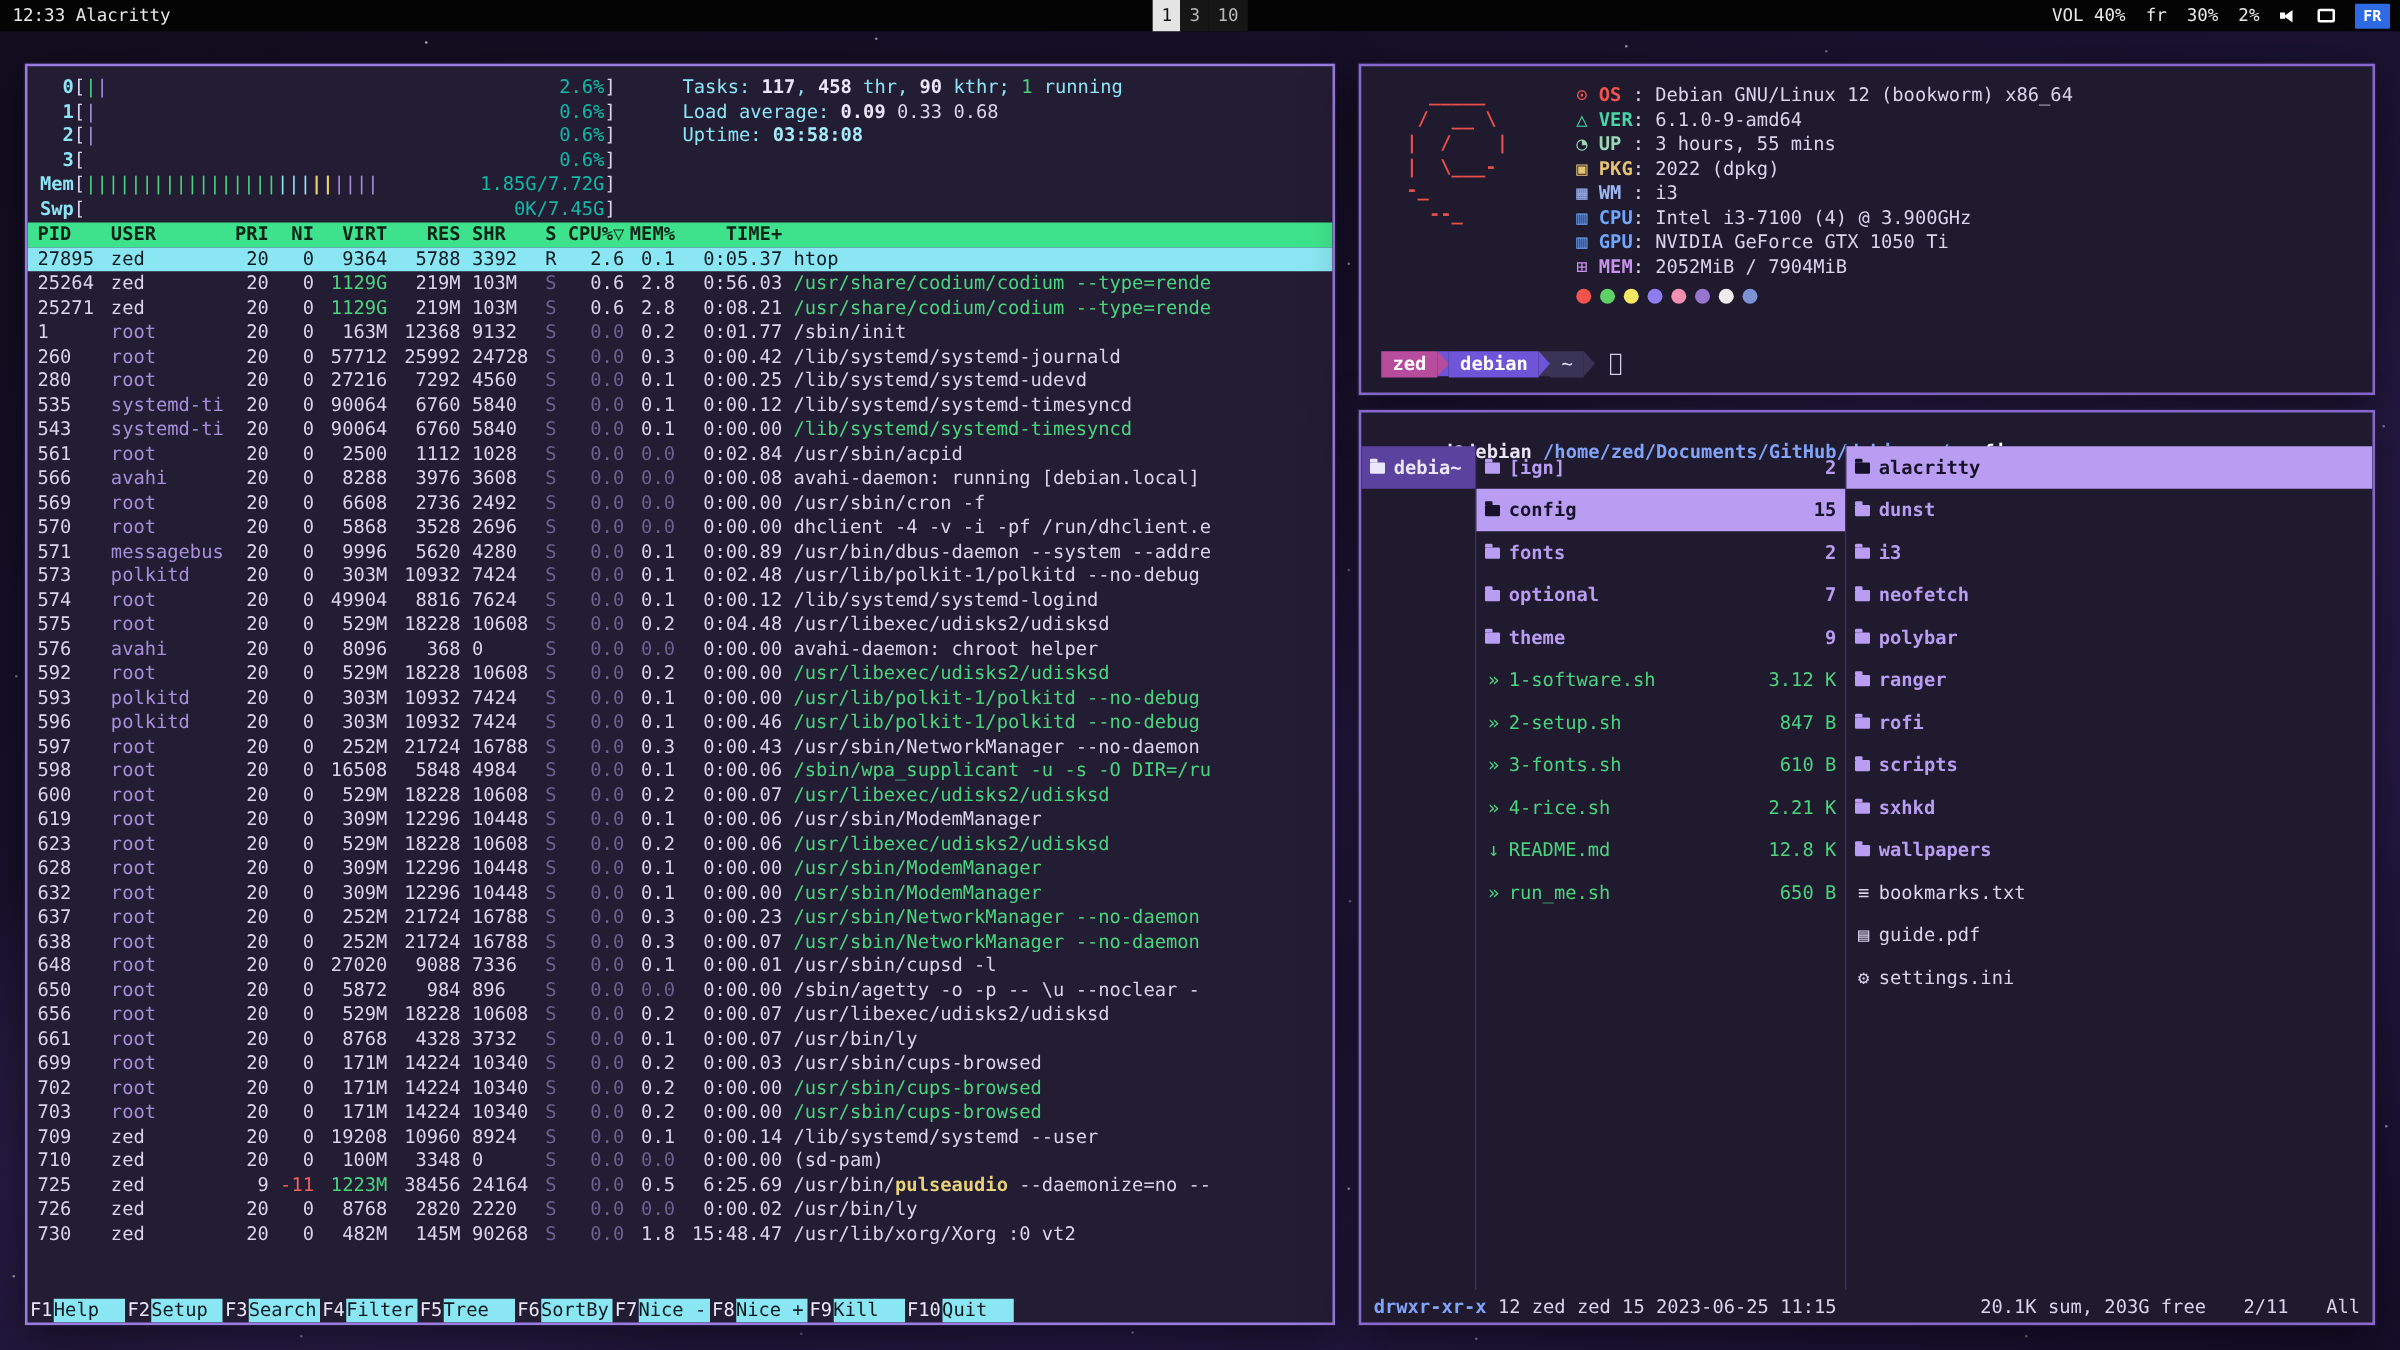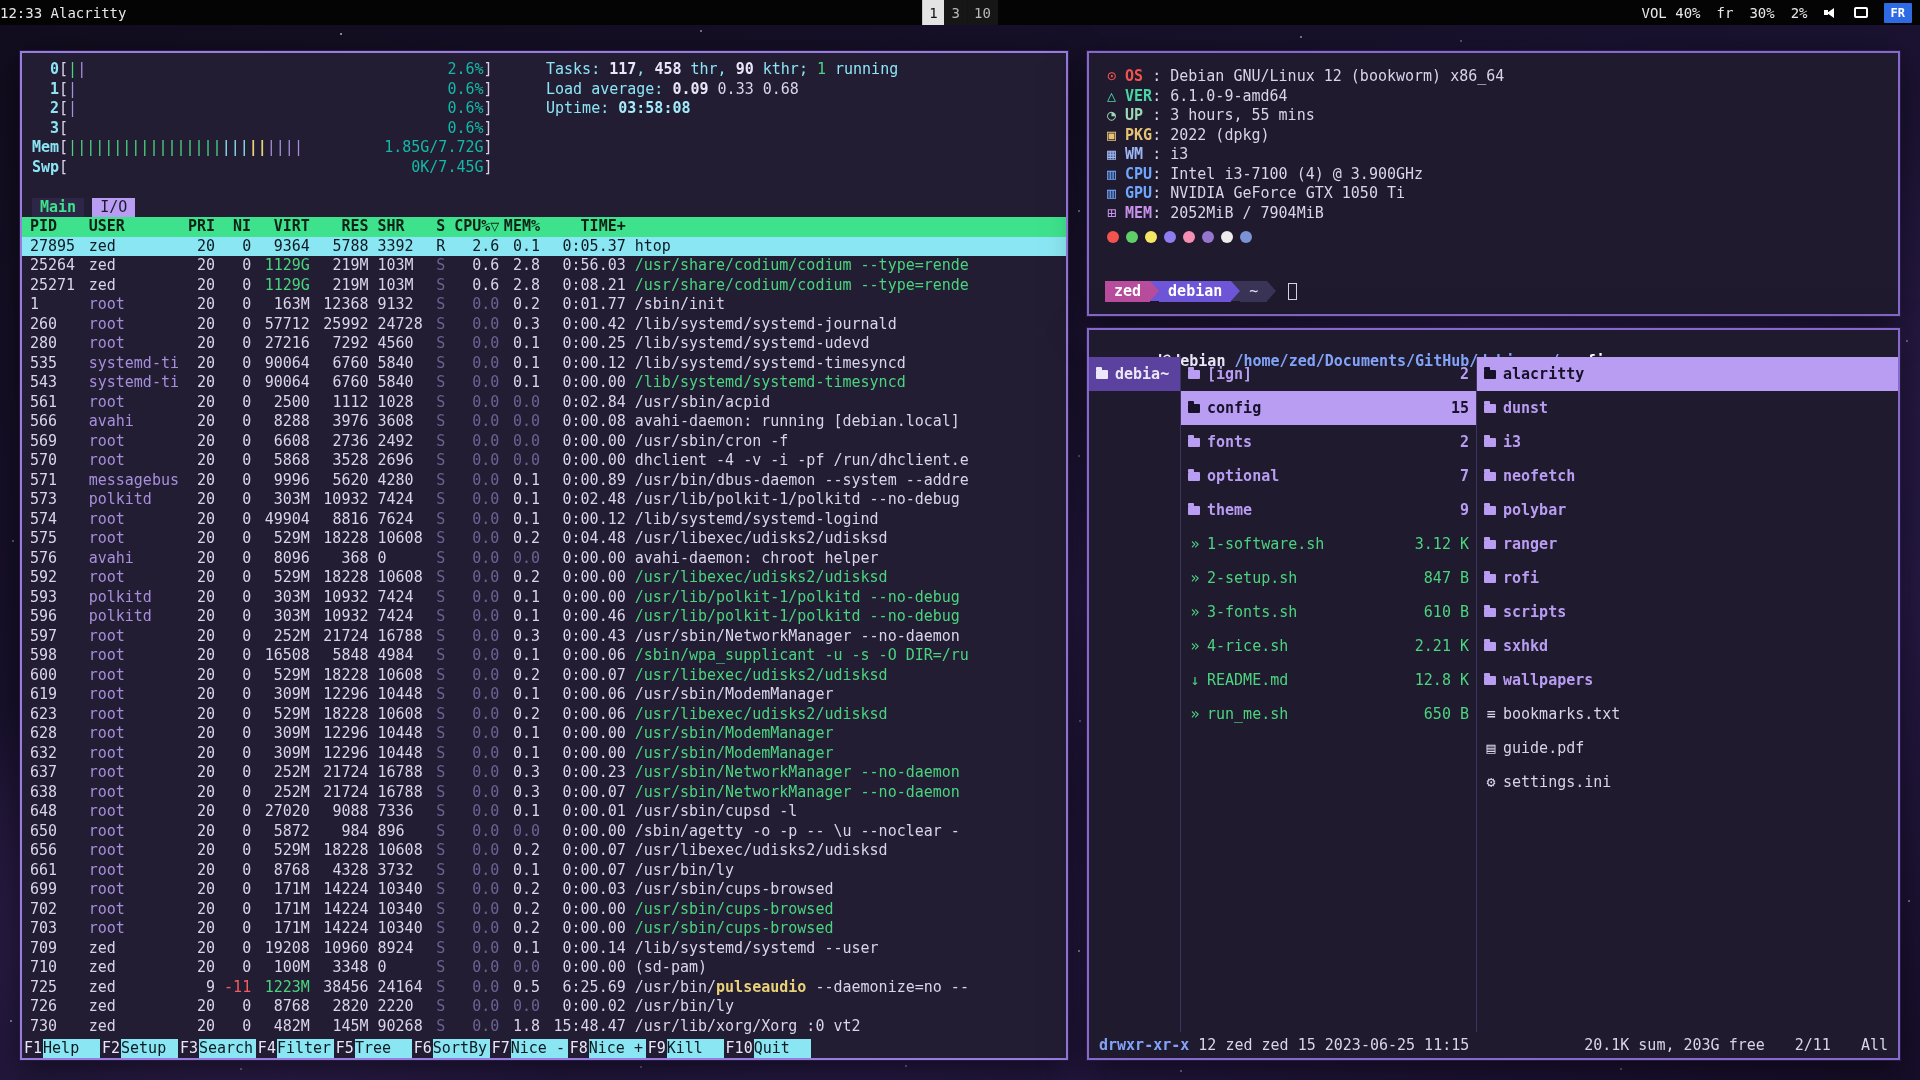--- a/index.html
+++ b/index.html
@@ -23,21 +23,21 @@
     box-shadow:150px 90px #cfc4ff,340px 33px #ffffffb0,520px 1040px #ffffff80,700px 30px #e8e0ff99,
     905px 1065px #ffffff70,1078px 210px #ffffff90,1078px 455px #cfc4ff80,1079px 720px #ffffff66,
     1078px 950px #ffffffaa,1460px 40px #ffffff5e,1890px 120px #ffffffa0,1906px 340px #cfc4ff90,
     1896px 620px #ffffff70,1908px 900px #ffffff88,60px 300px #ffffff75,12px 540px #cfc4ff88,
     45px 800px #ffffff66,10px 1020px #ffffff99,240px 1068px #ffffff70,640px 1066px #cfc4ff7a,
     1180px 1070px #ffffff80,1620px 1068px #ffffff65,1300px 36px #ffffff90,980px 12px #cfc4ff70,160px 14px #ffffff80;}
 
   
   .topbar{position:absolute;left:0;top:0;width:1920px;height:25px;background:#040404;color:#e8e8e8;
     display:flex;align-items:center;font-size:14px;z-index:10}
-  .tb-left{}
+  .tb-left{padding-left:10px}
   .tb-ws{position:absolute;left:50%;top:0;bottom:0;transform:translateX(-50%);display:flex}
   .ws{min-width:22px;padding:0 7px;display:flex;align-items:center;justify-content:center;background:#161616;color:#b9b9b9}
   .ws.active{background:#e4e4e4;color:#101010}
   .tb-right{margin-left:auto;display:flex;align-items:center;gap:16px;padding-right:8px}
   .icon-speaker{position:relative;width:14px;height:13px;display:inline-block}
   .icon-speaker::before{content:"";position:absolute;left:0;top:4px;width:4px;height:5px;background:#fff}
   .icon-speaker::after{content:"";position:absolute;left:3px;top:1.5px;border-top:5px solid transparent;border-bottom:5px solid transparent;border-right:7px solid #fff}
   .icon-display{width:14px;height:11px;border:2px solid #fff;border-radius:2px;display:inline-block}
   .flag-badge{background:#2d6ae3;color:#fff;padding:3px 7px;font-size:12px;font-weight:bold;border-radius:1px}
 
@@ -157,24 +157,20 @@
   <div class="htop-top">
     <div class="meters">
         <div class="mline"><span class="mlabel">0</span><span class="fg">[</span><span class="mbar"><span class="ticks"><span class="green">|</span><span class="purple">|</span></span><span class="mval">2.6%</span></span><span class="fg">]</span></div>
         <div class="mline"><span class="mlabel">1</span><span class="fg">[</span><span class="mbar"><span class="ticks"><span class="purple">|</span></span><span class="mval">0.6%</span></span><span class="fg">]</span></div>
         <div class="mline"><span class="mlabel">2</span><span class="fg">[</span><span class="mbar"><span class="ticks"><span class="purple">|</span></span><span class="mval">0.6%</span></span><span class="fg">]</span></div>
         <div class="mline"><span class="mlabel">3</span><span class="fg">[</span><span class="mbar"><span class="ticks"></span><span class="mval">0.6%</span></span><span class="fg">]</span></div>
         <div class="mline"><span class="mlabel">Mem</span><span class="fg">[</span><span class="mbar"><span class="ticks"><span class="green">|||||||||||||||||</span><span class="cyan">|||</span><span class="yellow">||</span><span class="purple">||||</span></span><span class="mval">1.85G/7.72G</span></span><span class="fg">]</span></div>
         <div class="mline"><span class="mlabel">Swp</span><span class="fg">[</span><span class="mbar"><span class="ticks"></span><span class="mval">0K/7.45G</span></span><span class="fg">]</span></div>
       </div>
     <div class="summary"><div class="sline"><span class="cyan">Tasks: </span><span class="fgb">117</span><span class="cyan">, </span><span class="fgb">458</span><span class="cyan"> thr</span><span class="cyan">, </span><span class="fgb">90</span><span class="cyan"> kthr</span><span class="cyan">; </span><span class="green">1</span><span class="cyan"> running</span></div><div class="sline"><span class="cyan">Load average: </span><span class="fgb">0.09 </span><span class="fg">0.33 </span><span class="fg">0.68</span></div><div class="sline"><span class="cyan">Uptime: </span><span class="cyanb">03:58:08</span></div></div>
-  </div>
-  <div class="tabs">
-    <span class="tab main">Main</span>
-    <span class="tab io">I/O</span>
   </div>
   <div class="phead"><span class="c-pid">PID</span><span class="c-user">USER</span><span class="c-pri">PRI</span><span class="c-ni">NI</span><span class="c-virt">VIRT</span><span class="c-res">RES</span><span class="c-shr">SHR</span><span class="c-s">S</span><span class="c-cpu">CPU%▽</span><span class="c-mem">MEM%</span><span class="c-time">TIME+</span></div>
   <div class="prows">
       <div class="prow sel"><span class="c-pid fg">27895</span><span class="c-user fg">zed</span><span class="c-pri fg">20</span><span class="c-ni fg">0</span><span class="c-virt fg">9364</span><span class="c-res fg">5788</span><span class="c-shr fg">3392</span><span class="c-s dim">R</span><span class="c-cpu fg">2.6</span><span class="c-mem fg">0.1</span><span class="c-time fg">0:05.37</span><span class="c-cmd"><span class="fg">htop</span></span></div>
       <div class="prow"><span class="c-pid fg">25264</span><span class="c-user fg">zed</span><span class="c-pri fg">20</span><span class="c-ni fg">0</span><span class="c-virt green">1129G</span><span class="c-res fg">219M</span><span class="c-shr fg">103M</span><span class="c-s dim">S</span><span class="c-cpu fg">0.6</span><span class="c-mem fg">2.8</span><span class="c-time fg">0:56.03</span><span class="c-cmd"><span class="green">/usr/share/codium/codium --type=rende</span></span></div>
       <div class="prow"><span class="c-pid fg">25271</span><span class="c-user fg">zed</span><span class="c-pri fg">20</span><span class="c-ni fg">0</span><span class="c-virt green">1129G</span><span class="c-res fg">219M</span><span class="c-shr fg">103M</span><span class="c-s dim">S</span><span class="c-cpu fg">0.6</span><span class="c-mem fg">2.8</span><span class="c-time fg">0:08.21</span><span class="c-cmd"><span class="green">/usr/share/codium/codium --type=rende</span></span></div>
       <div class="prow"><span class="c-pid fg">1</span><span class="c-user purple">root</span><span class="c-pri fg">20</span><span class="c-ni fg">0</span><span class="c-virt fg">163M</span><span class="c-res fg">12368</span><span class="c-shr fg">9132</span><span class="c-s dim">S</span><span class="c-cpu dim">0.0</span><span class="c-mem fg">0.2</span><span class="c-time fg">0:01.77</span><span class="c-cmd"><span class="fg">/sbin/init</span></span></div>
       <div class="prow"><span class="c-pid fg">260</span><span class="c-user purple">root</span><span class="c-pri fg">20</span><span class="c-ni fg">0</span><span class="c-virt fg">57712</span><span class="c-res fg">25992</span><span class="c-shr fg">24728</span><span class="c-s dim">S</span><span class="c-cpu dim">0.0</span><span class="c-mem fg">0.3</span><span class="c-time fg">0:00.42</span><span class="c-cmd"><span class="fg">/lib/systemd/systemd-journald</span></span></div>
       <div class="prow"><span class="c-pid fg">280</span><span class="c-user purple">root</span><span class="c-pri fg">20</span><span class="c-ni fg">0</span><span class="c-virt fg">27216</span><span class="c-res fg">7292</span><span class="c-shr fg">4560</span><span class="c-s dim">S</span><span class="c-cpu dim">0.0</span><span class="c-mem fg">0.1</span><span class="c-time fg">0:00.25</span><span class="c-cmd"><span class="fg">/lib/systemd/systemd-udevd</span></span></div>
       <div class="prow"><span class="c-pid fg">535</span><span class="c-user purple">systemd-ti</span><span class="c-pri fg">20</span><span class="c-ni fg">0</span><span class="c-virt fg">90064</span><span class="c-res fg">6760</span><span class="c-shr fg">5840</span><span class="c-s dim">S</span><span class="c-cpu dim">0.0</span><span class="c-mem fg">0.1</span><span class="c-time fg">0:00.12</span><span class="c-cmd"><span class="fg">/lib/systemd/systemd-timesyncd</span></span></div>
@@ -211,20 +207,26 @@
       <div class="prow"><span class="c-pid fg">710</span><span class="c-user fg">zed</span><span class="c-pri fg">20</span><span class="c-ni fg">0</span><span class="c-virt fg">100M</span><span class="c-res fg">3348</span><span class="c-shr fg">0</span><span class="c-s dim">S</span><span class="c-cpu dim">0.0</span><span class="c-mem dim">0.0</span><span class="c-time fg">0:00.00</span><span class="c-cmd"><span class="fg">(sd-pam)</span></span></div>
       <div class="prow"><span class="c-pid fg">725</span><span class="c-user fg">zed</span><span class="c-pri fg">9</span><span class="c-ni red">-11</span><span class="c-virt green">1223M</span><span class="c-res fg">38456</span><span class="c-shr fg">24164</span><span class="c-s dim">S</span><span class="c-cpu dim">0.0</span><span class="c-mem fg">0.5</span><span class="c-time fg">6:25.69</span><span class="c-cmd"><span class="fg">/usr/bin/</span><span class="yellow">pulseaudio</span><span class="fg"> --daemonize=no --</span></span></div>
       <div class="prow"><span class="c-pid fg">726</span><span class="c-user fg">zed</span><span class="c-pri fg">20</span><span class="c-ni fg">0</span><span class="c-virt fg">8768</span><span class="c-res fg">2820</span><span class="c-shr fg">2220</span><span class="c-s dim">S</span><span class="c-cpu dim">0.0</span><span class="c-mem dim">0.0</span><span class="c-time fg">0:00.02</span><span class="c-cmd"><span class="fg">/usr/bin/ly</span></span></div>
       <div class="prow"><span class="c-pid fg">730</span><span class="c-user fg">zed</span><span class="c-pri fg">20</span><span class="c-ni fg">0</span><span class="c-virt fg">482M</span><span class="c-res fg">145M</span><span class="c-shr fg">90268</span><span class="c-s dim">S</span><span class="c-cpu dim">0.0</span><span class="c-mem fg">1.8</span><span class="c-time fg">15:48.47</span><span class="c-cmd"><span class="fg">/usr/lib/xorg/Xorg :0 vt2</span></span></div>
     </div>
   <div class="fnbar"><span class="fnitem"><span class="fk">F1</span><span class="fl">Help</span></span><span class="fnitem"><span class="fk">F2</span><span class="fl">Setup</span></span><span class="fnitem"><span class="fk">F3</span><span class="fl">Search</span></span><span class="fnitem"><span class="fk">F4</span><span class="fl">Filter</span></span><span class="fnitem"><span class="fk">F5</span><span class="fl">Tree</span></span><span class="fnitem"><span class="fk">F6</span><span class="fl">SortBy</span></span><span class="fnitem"><span class="fk">F7</span><span class="fl">Nice -</span></span><span class="fnitem"><span class="fk">F8</span><span class="fl">Nice +</span></span><span class="fnitem"><span class="fk">F9</span><span class="fl">Kill</span></span><span class="fnitem"><span class="fk">F10</span><span class="fl">Quit</span></span></div>
 </div>
 
 <div class="window" id="win-fetch">
   <div class="fetch-row">
+    <pre class="art">    _____
+   /  __ \
+  |  /    |
+  |  \___-
+  -_
+    --_</pre>
     <div>
       <div class="finfo"><div class="fline"><span class="ficon-g" style="color: rgb(242, 84, 77);">⊙</span><span class="flabel" style="color: rgb(242, 84, 77);">OS </span><span class="fg">: </span><span class="fval">Debian GNU/Linux 12 (bookworm) x86_64</span></div><div class="fline"><span class="ficon-g" style="color: rgb(73, 214, 165);">△</span><span class="flabel" style="color: rgb(73, 214, 165);">VER</span><span class="fg">: </span><span class="fval">6.1.0-9-amd64</span></div><div class="fline"><span class="ficon-g" style="color: rgb(154, 215, 181);">◔</span><span class="flabel" style="color: rgb(154, 215, 181);">UP </span><span class="fg">: </span><span class="fval">3 hours, 55 mins</span></div><div class="fline"><span class="ficon-g" style="color: rgb(230, 195, 116);">▣</span><span class="flabel" style="color: rgb(230, 195, 116);">PKG</span><span class="fg">: </span><span class="fval">2022 (dpkg)</span></div><div class="fline"><span class="ficon-g" style="color: rgb(157, 183, 245);">▦</span><span class="flabel" style="color: rgb(157, 183, 245);">WM </span><span class="fg">: </span><span class="fval">i3</span></div><div class="fline"><span class="ficon-g" style="color: rgb(110, 168, 254);">▥</span><span class="flabel" style="color: rgb(110, 168, 254);">CPU</span><span class="fg">: </span><span class="fval">Intel i3-7100 (4) @ 3.900GHz</span></div><div class="fline"><span class="ficon-g" style="color: rgb(110, 168, 254);">▥</span><span class="flabel" style="color: rgb(110, 168, 254);">GPU</span><span class="fg">: </span><span class="fval">NVIDIA GeForce GTX 1050 Ti</span></div><div class="fline"><span class="ficon-g" style="color: rgb(199, 146, 234);">⊞</span><span class="flabel" style="color: rgb(199, 146, 234);">MEM</span><span class="fg">: </span><span class="fval">2052MiB / 7904MiB</span></div></div>
       <div class="dots">
           <span class="dot" style="background: rgb(242, 84, 77);"></span>
           <span class="dot" style="background: rgb(95, 208, 104);"></span>
           <span class="dot" style="background: rgb(245, 230, 99);"></span>
           <span class="dot" style="background: rgb(141, 125, 240);"></span>
           <span class="dot" style="background: rgb(244, 143, 177);"></span>
           <span class="dot" style="background: rgb(149, 117, 205);"></span>
           <span class="dot" style="background: rgb(237, 237, 237);"></span>

